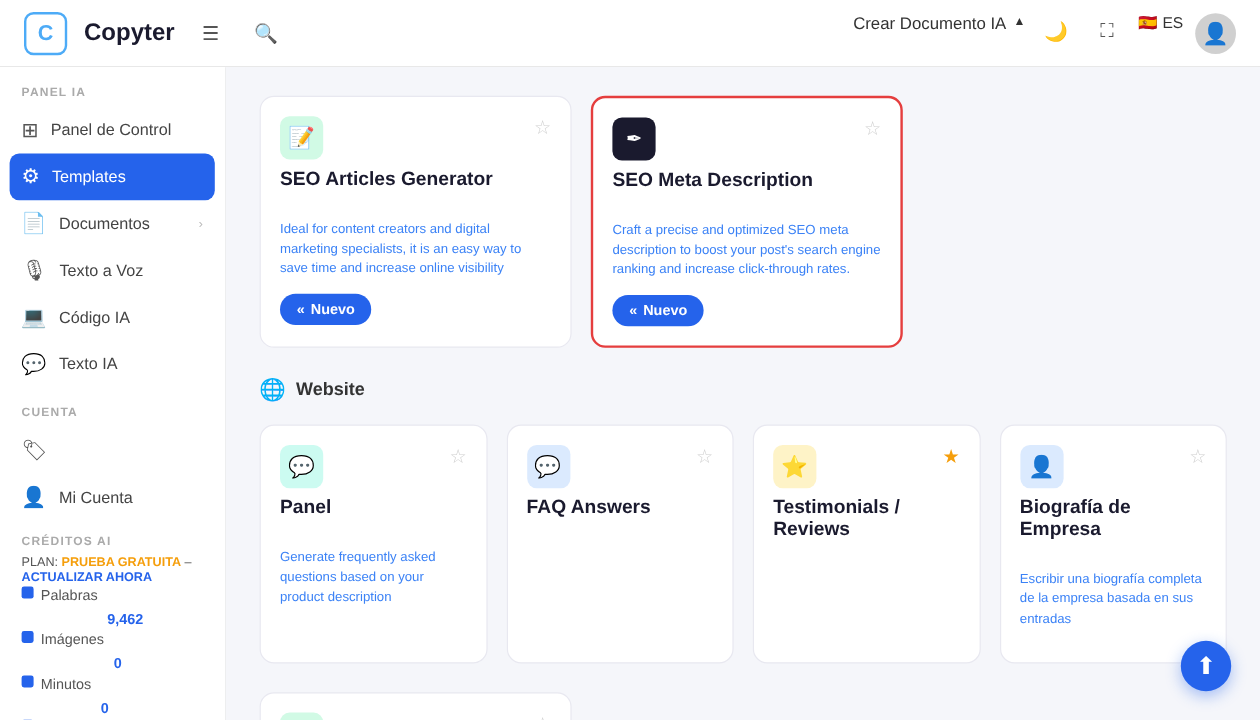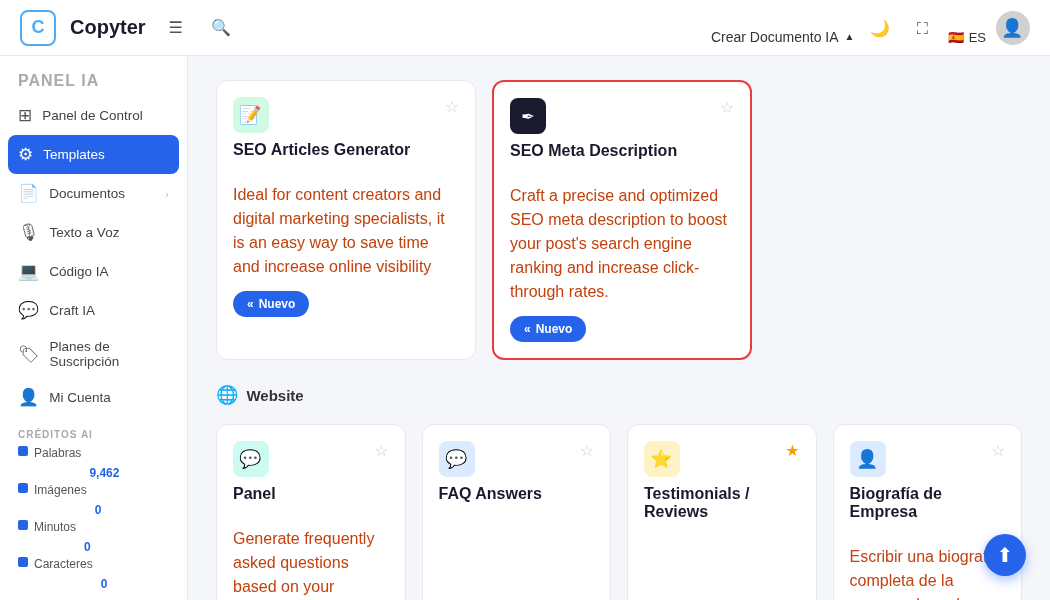--- a/index.html
+++ b/index.html
@@ -11,21 +11,21 @@
       background: #fff; padding: 0 20px; height: 56px;
       border-bottom: 1px solid #e8e8e8; flex-shrink: 0; position: relative; z-index: 10;
     }
     .topbar-left { display: flex; align-items: center; gap: 14px; }
     .logo-box {
       width: 36px; height: 36px; background: #fff; border: 2px solid #4dabf7;
       border-radius: 8px; display: flex; align-items: center; justify-content: center;
       font-weight: 900; font-size: 18px; color: #4dabf7;
     }
     .logo-text { font-size: 20px; font-weight: 700; color: #1a1a2e; }
-    .topbar-right { display: flex; align-items: flex-end; gap: 10px; }
+    .topbar-right { display: flex; align-items: flex-start; gap: 10px; }
     .create-doc-btn {
       display: flex; align-items: center; gap: 6px;
       background: none; border: none; cursor: pointer;
       font-size: 14px; color: #333; font-weight: 500;
     }
     .topbar-icon-btn {
       background: none; border: none; cursor: pointer;
       width: 32px; height: 32px; border-radius: 50%; display: flex; align-items: center;
       justify-content: center; color: #555; font-size: 16px;
     }
@@ -35,21 +35,21 @@
     
     .main-layout { display: flex; flex: 1; overflow: hidden; }
 
     
     .sidebar {
       width: 188px; background: #fff; border-right: 1px solid #e8e8e8;
       display: flex; flex-direction: column; overflow-y: auto; flex-shrink: 0;
       padding-bottom: 16px;
     }
     .sidebar-section-label {
-      font-size: 16px; font-weight: 700; color: #aaa; letter-spacing: 1px;
+      font-size: 10px; font-weight: 700; color: #aaa; letter-spacing: 1px;
       padding: 16px 18px 6px;
     }
     .sidebar-item {
       display: flex; align-items: center; gap: 10px;
       padding: 9px 18px; cursor: pointer; font-size: 13.5px; color: #444;
       border-radius: 0; transition: background 0.15s; position: relative;
     }
     .sidebar-item.active { background: #2563eb; color: #fff; border-radius: 8px; margin: 0 8px; padding: 9px 10px; }
     .sidebar-item.active .sidebar-icon { color: #fff; }
     .sidebar-icon { font-size: 17px; color: #555; flex-shrink: 0; }
@@ -102,21 +102,21 @@
     .card-icon-box.green { background: #d1fae5; color: #059669; }
     .card-icon-box.teal { background: #ccfbf1; color: #0d9488; }
     .card-icon-box.orange { background: #fef3c7; color: #d97706; }
     .card-icon-box.blue { background: #dbeafe; color: #2563eb; }
     .card-icon-box.dark { background: #1a1a2e; color: #fff; font-size: 16px; }
 
     .star-icon { color: #f59e0b; font-size: 16px; cursor: pointer; }
     .star-icon.empty { color: #d0d0d0; }
 
     .card-title { font-size: 16px; font-weight: 700; color: #1a1a2e; margin-bottom: 6px; }
-    .card-desc { font-size: 16px; color: #c2410c; line-height: 1.5; margin-bottom: 12px; margin-top: 24px; }
+    .card-desc { font-size: 11px; color: #3b82f6; line-height: 1.5; margin-bottom: 12px; margin-top: 24px; }
 
     .nuevo-btn {
       display: inline-flex; align-items: center; gap: 5px;
       background: #2563eb; color: #fff; border: none; border-radius: 20px;
       padding: 6px 14px; font-size: 12px; font-weight: 600; cursor: pointer;
     }
 
     
     .scroll-to-top {
       position: fixed; bottom: 24px; right: 24px;
@@ -176,35 +176,40 @@
     <div class="sidebar-item">
       <span class="sidebar-icon">🎙</span>
       <span>Texto a Voz</span>
     </div>
     <div class="sidebar-item">
       <span class="sidebar-icon">💻</span>
       <span>Código IA</span>
     </div>
     <div class="sidebar-item">
       <span class="sidebar-icon">💬</span>
-      <span>Craft IA</span>
-    </div>
-
+      <span>Texto IA</span>
+    </div>
+
+    <div class="sidebar-section-label">CUENTA</div>
 
     <div class="sidebar-item">
       <span class="sidebar-icon">🏷</span>
-      <span>Planes de Suscripción</span>
     </div>
     <div class="sidebar-item">
       <span class="sidebar-icon">👤</span>
       <span>Mi Cuenta</span>
     </div>
 
     <div class="sidebar-credits">
       <div class="credits-label">CRÉDITOS AI</div>
+      <div class="plan-line">
+        <span>PLAN:</span>
+        <span class="plan-name">PRUEBA GRATUITA</span>
+        – <a>ACTUALIZAR AHORA</a>
+      </div>
       <div class="credit-row">
         <div class="credit-dot" style="background:#2563eb;"></div>
         <span>Palabras</span>
         <span class="credit-value">9,462</span>
       </div>
       <div class="credit-row">
         <div class="credit-dot" style="background:#2563eb;"></div>
         <span>Imágenes</span>
         <span class="credit-value">0</span>
       </div>

